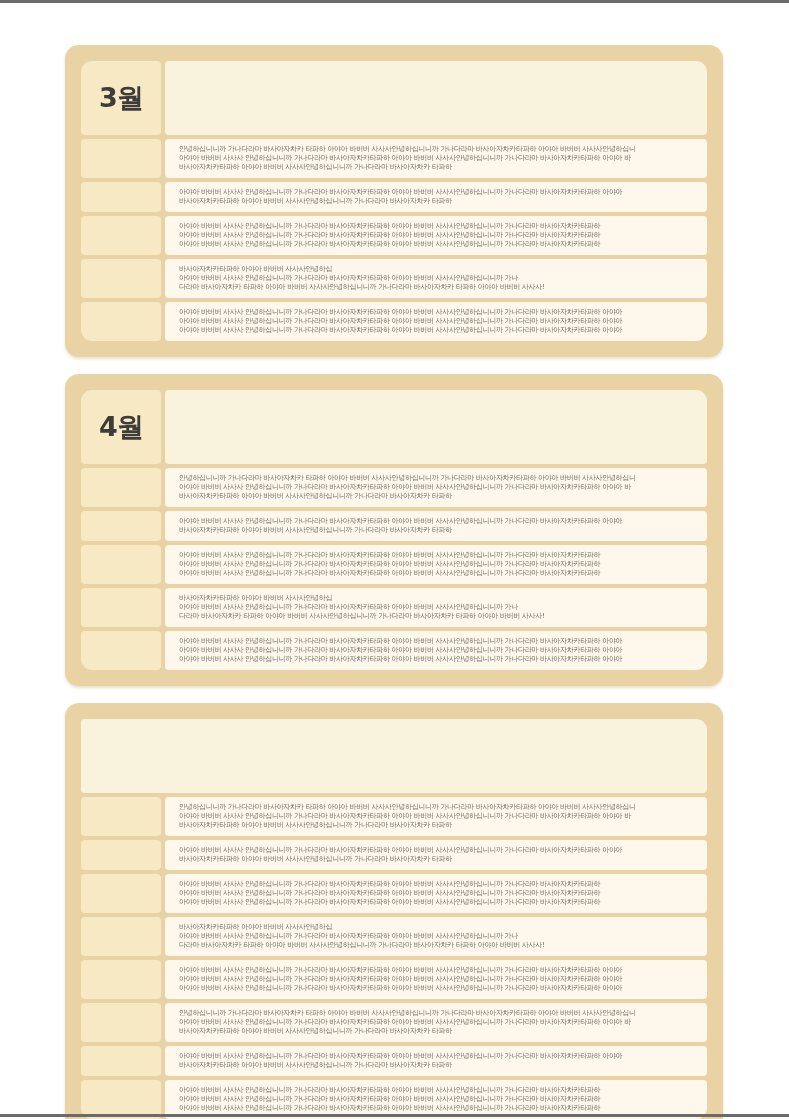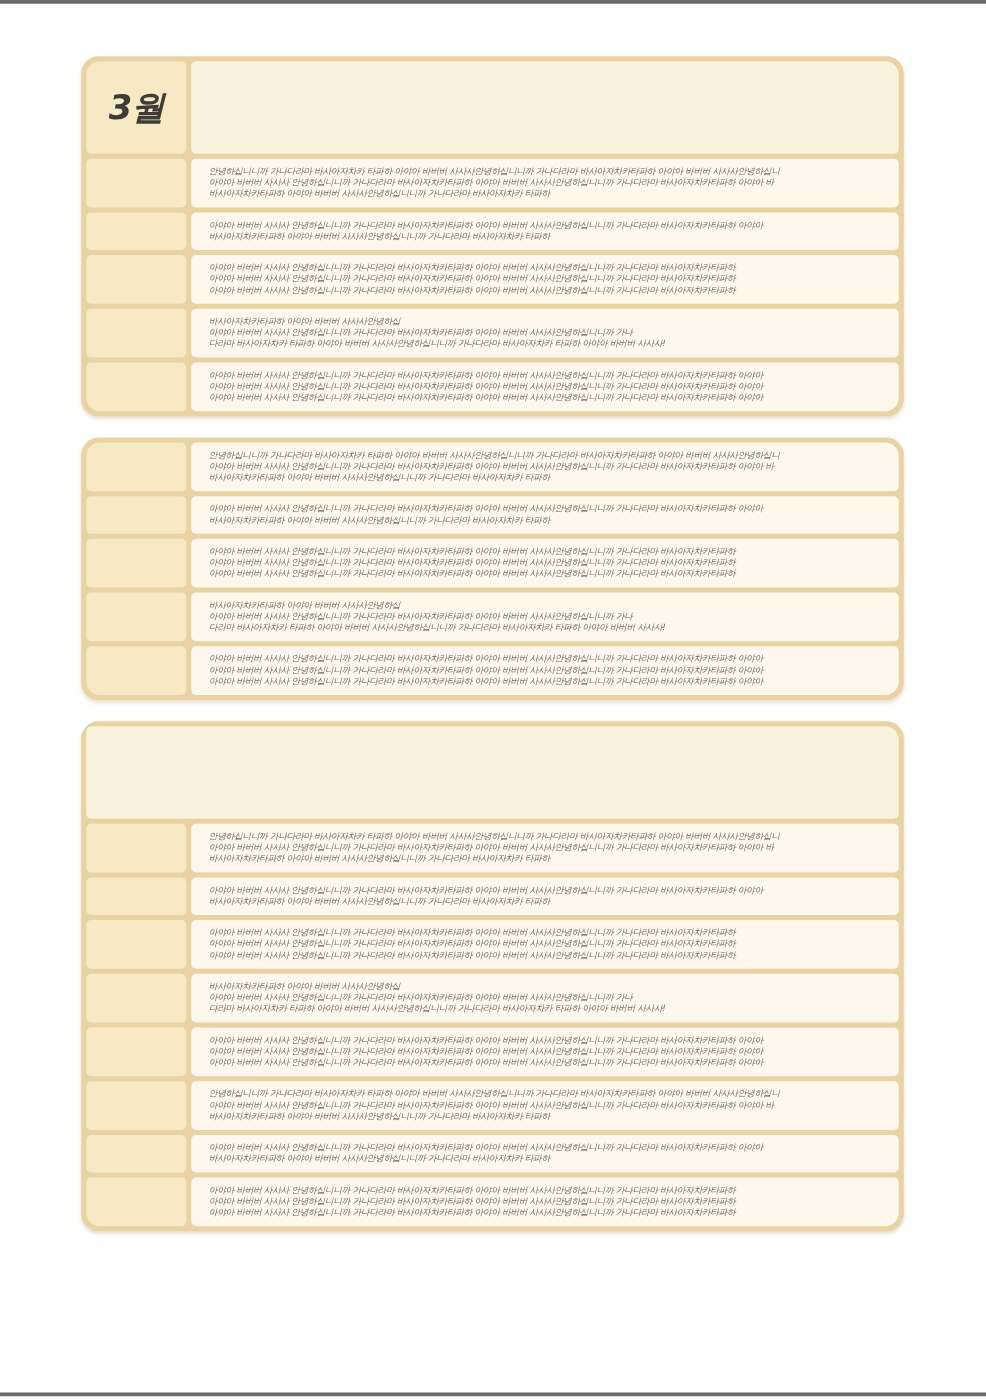--- a/index.html
+++ b/index.html
@@ -22,24 +22,23 @@
   .edge{position:absolute;left:0;width:789px;background:var(--page-edge)}
   .edge.top{top:0;height:3px}
   .edge.bottom{top:1114px;height:3px}
   .sections{
     position:absolute;left:65px;top:45px;width:658px;
     display:flex;flex-direction:column;gap:17px;
   }
   .section{
     background:var(--frame);
     border-radius:14px;
-    padding:4px;
+    padding:16px;
     display:flex;flex-direction:column;gap:4px;
     box-shadow:0 2px 3px rgba(190,168,120,0.35);
-    font-style:italic;
   }
   .row{display:flex;gap:4px}
   .label-cell{
     flex:0 0 80px;
     background:var(--label-cell);
     border-radius:4px;
   }
   .content-cell{
     flex:1;
     background:var(--content-cell);
@@ -117,20 +116,26 @@
       <div class="row">
         <div class="label-cell"></div>
         <div class="content-cell">
           <div class="text-line">아야아 바버버 사사사 안녕하십니니까 가나다라마 바사아자차카타파하 아야아 바버버 사사사안녕하십니니까 가나다라마 바사아자차카타파하 아야아</div>
           <div class="text-line">아야아 바버버 사사사 안녕하십니니까 가나다라마 바사아자차카타파하 아야아 바버버 사사사안녕하십니니까 가나다라마 바사아자차카타파하 아야아</div>
           <div class="text-line">아야아 바버버 사사사 안녕하십니니까 가나다라마 바사아자차카타파하 아야아 바버버 사사사안녕하십니니까 가나다라마 바사아자차카타파하 아야아</div>
         </div>
       </div>
     </div>
     <div class="section">
+      <div class="row header">
+        <div class="label-cell">
+          <div class="month-title">4월</div>
+        </div>
+        <div class="content-cell"></div>
+      </div>
       <div class="row">
         <div class="label-cell"></div>
         <div class="content-cell">
           <div class="text-line">안녕하십니니까 가나다라마 바사아자차카 타파하 아야아 바버버 사사사안녕하십니니까 가나다라마 바사아자차카타파하 아야아 바버버 사사사안녕하십니</div>
           <div class="text-line">아야아 바버버 사사사 안녕하십니니까 가나다라마 바사아자차카타파하 아야아 바버버 사사사안녕하십니니까 가나다라마 바사아자차카타파하 아야아 바</div>
           <div class="text-line">바사아자차카타파하 아야아 바버버 사사사안녕하십니니까 가나다라마 바사아자차카 타파하</div>
         </div>
       </div>
       <div class="row">
         <div class="label-cell"></div>

